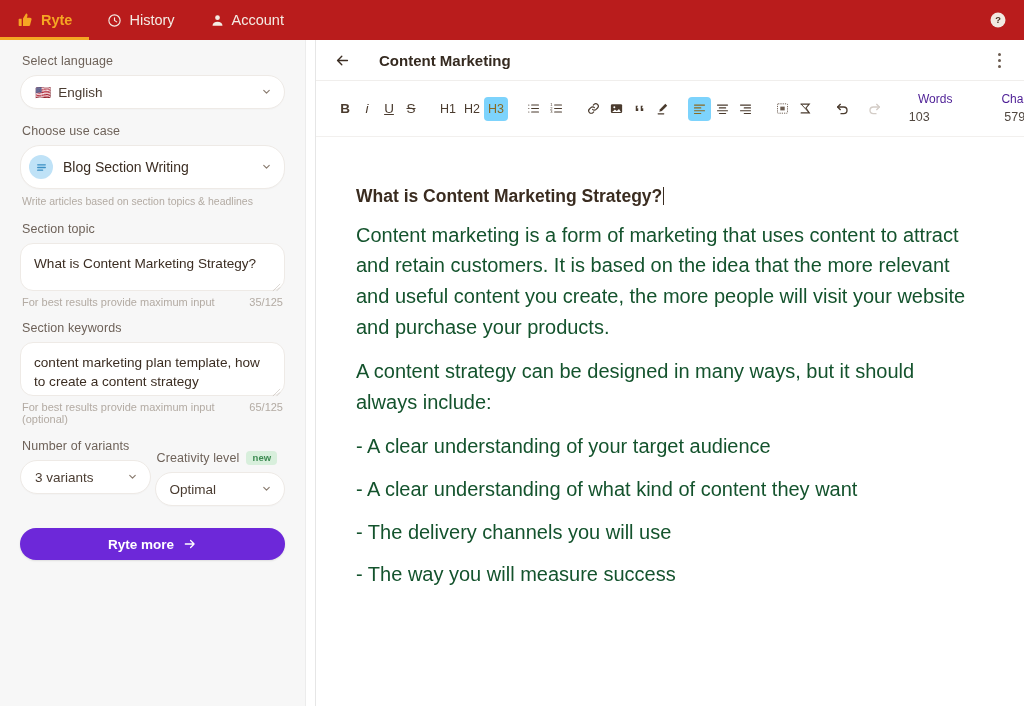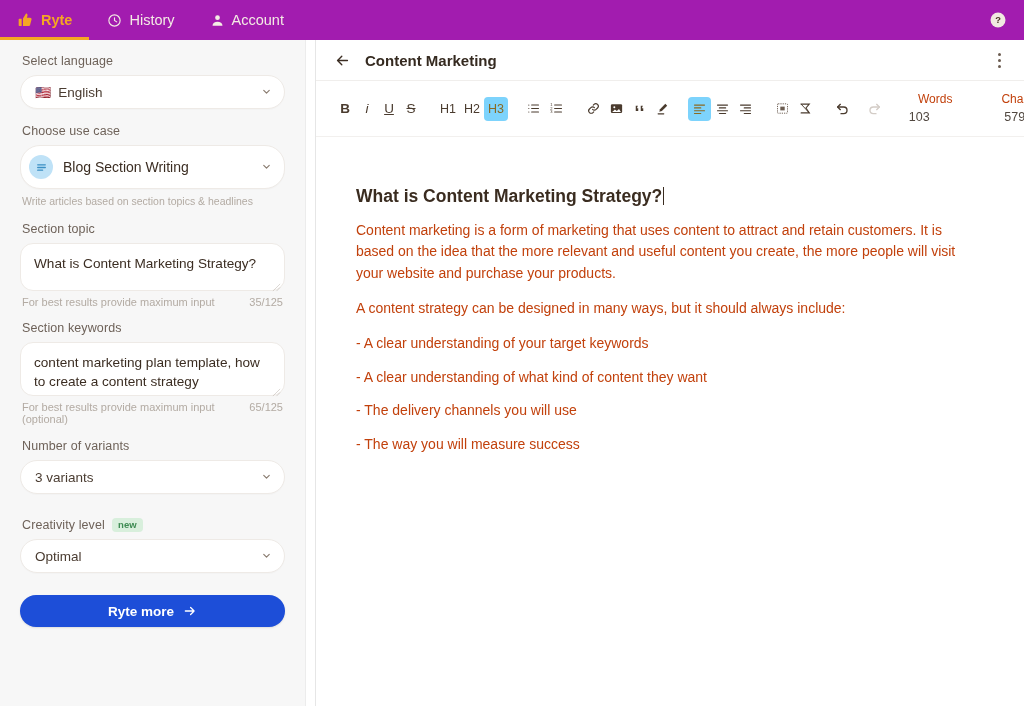--- a/index.html
+++ b/index.html
@@ -9,21 +9,21 @@
     overflow: hidden;
     font-family: "Liberation Sans", sans-serif;
     background: #ffffff;
   }
 
   #app { position: relative; width: 1024px; height: 706px; display: flex; flex-direction: column; }
 
   
   .topnav {
     height: 40px; min-height: 40px;
-    background: #a21caf;
+    background: #b91c1c;
     display: flex; align-items: stretch;
     position: relative;
   }
   .nav-tab {
     display: flex; align-items: center; gap: 7px;
     padding: 0 17px 0 18px;
     color: #f4ece4; font-size: 14.5px;
     cursor: pointer; position: relative;
     white-space: nowrap;
   }
@@ -53,21 +53,21 @@
     width: 11px; min-width: 11px;
     background: #ffffff;
     border-left: 1px solid #ececec;
     border-right: 1px solid #e6e6e6;
   }
 
   .field-label {
     font-size: 12.5px; color: #6e6259;
     margin: 0 0 7px 2px; letter-spacing: .1px;
   }
-  .row2 { display: flex; gap: 12px; flex-direction: column; }
+  .row2 { display: flex; gap: 4px; }
   .col { flex: 1; min-width: 0; }
 
   .select-pill {
     height: 34px; background: #fff;
     border: 1px solid #eeeae6; border-radius: 18px;
     display: flex; align-items: center;
     padding: 0 12px 0 14px;
     font-size: 13.5px; color: #4a3c31;
     cursor: pointer;
     box-shadow: 0 1px 1px rgba(0,0,0,0.02);
@@ -125,41 +125,41 @@
   .badge-new {
     background: #d8efdc; color: #3d8b52;
     font-size: 9.5px; font-weight: bold;
     padding: 2px 6px 2px 6px; border-radius: 4px;
     line-height: 1.1; letter-spacing: .2px;
   }
 
   .cta {
     margin-top: 22px;
     width: 100%; height: 32px;
-    background: #1d4ed8; color: #fff;
+    background: #6d28d9; color: #fff;
     border: none; border-radius: 17px;
     font-size: 13.5px; font-weight: bold;
     font-family: "Liberation Sans", sans-serif;
     display: flex; align-items: center; justify-content: center; gap: 9px;
     cursor: pointer;
     box-shadow: 0 1px 2px rgba(0,0,0,0.10);
   }
 
   
   .editor { flex: 1; min-width: 0; display: flex; flex-direction: column; background: #fff; }
 
   .doc-header {
     height: 41px; min-height: 41px;
     display: flex; align-items: center;
     padding: 0 17px 0 18px;
     border-bottom: 1px solid #f0eeec;
     position: relative;
   }
   .back-arrow { cursor: pointer; color: #3b2d22; display: flex; align-items: center; margin-right: 14px; }
-  .doc-title { font-size: 15px; font-weight: bold; color: #352a20; }
+  .doc-title { font-size: 15px; font-weight: bold; color: #352a20; margin-left: 14px; }
   .kebab {
     position: absolute; right: 17px; top: 50%; transform: translateY(-50%);
     width: 16px; height: 16px; cursor: pointer;
     display: flex; flex-direction: column; align-items: center; justify-content: center; gap: 3px;
   }
   .kebab i { width: 3px; height: 3px; border-radius: 50%; background: #6b5c50; display: block; }
 
   .toolbar {
     height: 56px; min-height: 56px;
     display: flex; align-items: center;
@@ -174,39 +174,39 @@
     color: #4a3b2e; font-size: 13.5px;
     flex: 0 0 auto;
   }
   .tb.active { background: #7dd3fc; color: #8a6a22; }
   .tb.disabled { color: #cfc8c2; }
   .tb.htag { font-size: 12.5px; font-weight: normal; min-width: 24px; }
   .gap { width: 14px; flex: 0 0 auto; }
   .gap-sm { width: 7px; flex: 0 0 auto; }
   .counters { margin-left: auto; display: flex; gap: 17px; padding-right: 2px; }
   .counter-item { text-align: center; }
-  .counter-item .ck { font-size: 12px; color: #c2410c; line-height: 1.45; margin-left: 32px; }
+  .counter-item .ck { font-size: 12px; color: #4c1d95; line-height: 1.45; margin-left: 32px; }
   .counter-item .cv { font-size: 12.5px; color: #514840; line-height: 1.45; }
 
   .doc-scroll { flex: 1; overflow: hidden; position: relative; }
   .doc-body {
     padding: 48px 40px 0 40px;
     max-width: 700px;
   }
   .doc-h3 {
     font-size: 17.5px; font-weight: bold; color: #3a2c20;
     margin: 0 0 12px 0; line-height: 1.3;
     position: relative; display: inline-block;
   }
   .caret {
     display: inline-block; width: 1px; height: 18px;
     background: #3a2c20; vertical-align: -3px; margin-left: 1px;
   }
   .doc-p {
-    font-size: 14px; color: #c2410c; line-height: 1.53;
+    font-size: 20px; color: #14532d; line-height: 1.53;
     margin: 0 0 14px 0;
   }
   .doc-p.li { margin-bottom: 12px; }
 </style>
 </head>
 <body>
 
 <div id="app">
 
   <div class="topnav">
@@ -478,21 +478,21 @@
             <div class="cv">579</div>
           </div>
         </div>
       </div>
 
       <div class="doc-scroll">
         <div class="doc-body">
           <div class="doc-h3"><span>What is Content Marketing Strategy?</span><span class="caret"></span></div>
           <p class="doc-p">Content marketing is a form of marketing that uses content to attract and retain customers. It is based on the idea that the more relevant and useful content you create, the more people will visit your website and purchase your products.</p>
           <p class="doc-p">A content strategy can be designed in many ways, but it should always include:</p>
-          <p class="doc-p li">- A clear understanding of your target keywords</p>
+          <p class="doc-p li">- A clear understanding of your target audience</p>
           <p class="doc-p li">- A clear understanding of what kind of content they want</p>
           <p class="doc-p li">- The delivery channels you will use</p>
           <p class="doc-p li">- The way you will measure success</p>
         </div>
       </div>
     </div>
   </div>
 </div>
 
 </body></html>

